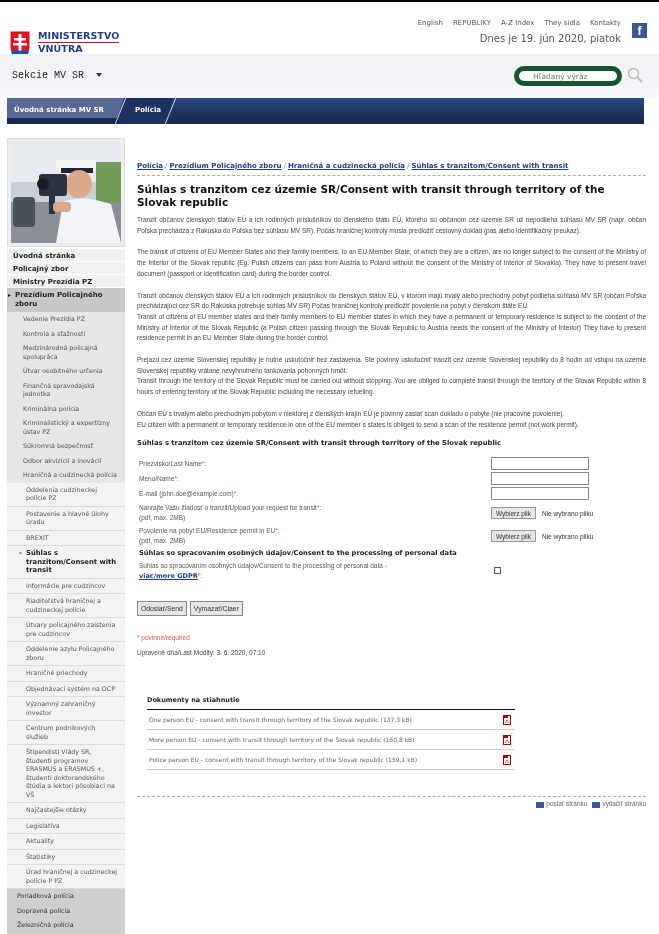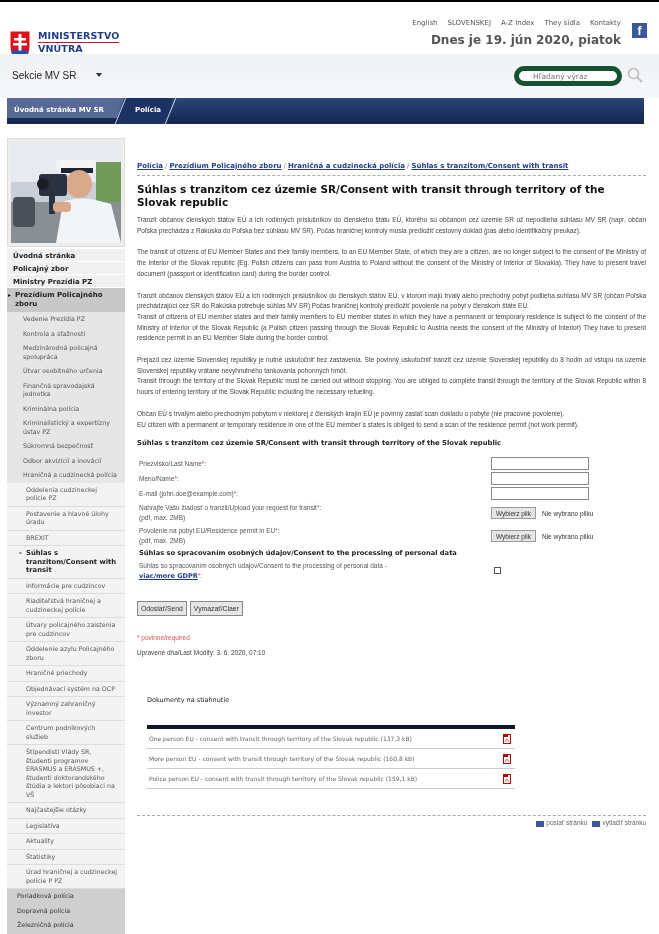--- a/index.html
+++ b/index.html
@@ -8,25 +8,25 @@
 
   
   .topbar { height: 2px; background: #000; }
   .header { position: relative; height: 52px; background: #fff; }
   .logo { position: absolute; left: 9px; top: 28px; display: flex; }
   .crest { width: 22px; height: 30px; position: relative; }
   .crest svg { width: 22px; height: 30px; display: block; }
   .logo-text { margin-left: 7px; font-size: 9.5px; font-weight: bold; color: #1f3d8a; line-height: 11px; letter-spacing: 0.1px; }
   .logo-text .l1 { border-bottom: 1px solid #c8102e; padding-bottom: 1px; display: inline-block; }
   .toplinks { position: absolute; right: 38px; top: 17px; font-size: 7px; color: #555; display: flex; gap: 10px; }
-  .date { position: absolute; right: 38px; top: 31px; font-size: 12px; color: #555; font-weight: bold; }
+  .date { position: absolute; right: 38px; top: 31px; font-size: 10px; color: #555; }
   .fb { position: absolute; right: 12px; top: 21px; width: 15px; height: 15px; background: #3b5998; color: #fff; font-weight: bold; font-size: 12px; text-align: center; line-height: 17px; font-family: "Liberation Sans", sans-serif; }
 
   .secbar { height: 44px; background: linear-gradient(#f0f1f4, #f7f8fa); position: relative; }
-  .sekcie { position: absolute; left: 12px; top: 16px; font-size: 10px; color: #222; font-family: Liberation Sans, sans-serif; }
+  .sekcie { position: absolute; left: 12px; top: 16px; font-size: 10px; color: #222; font-family: Liberation Mono, monospace; }
   .sekcie-caret { position: absolute; left: 96px; top: 19px; width: 0; height: 0; border-left: 3px solid transparent; border-right: 3px solid transparent; border-top: 4px solid #333; }
   .search-input { position: absolute; left: 514px; top: 66px; width: 108px; height: 20px; border: 5px solid #14532d; border-radius: 10px; background: #fff; font-size: 7.5px; padding-left: 14px; color: #666; font-family: "DejaVu Sans", sans-serif; }
   .search-btn { position: absolute; left: 627px; top: 67px; width: 16px; height: 16px; cursor: pointer; }
 
   .navbar { position: absolute; top: 98px; left: 7px; width: 637px; height: 26px; background: linear-gradient(#2b4679, #13254e); overflow: hidden; }
   .nav-home { position: absolute; left: 0; top: 0; height: 20px; width: 117px; background: #576a96; clip-path: polygon(0 0, 100% 0, 94% 100%, 0 100%); }
   .nav-home span { position: absolute; left: 7px; top: 8px; font-size: 7px; color: #fff; font-weight: bold; }
   .nav-pol { position: absolute; left: 111px; top: 0; height: 26px; width: 55px; background: #1c3263; clip-path: polygon(12% 0, 100% 0, 88% 100%, 0 100%); }
   .nav-pol span { position: absolute; left: 17px; top: 8px; font-size: 7px; color: #fff; font-weight: bold; }
   .nav-sep { position: absolute; top: 0; width: 1px; height: 26px; background: #cfd6e6; transform: skewX(-22deg); }
@@ -61,21 +61,21 @@
   .f-file { position: absolute; left: 354px; display: flex; align-items: center; gap: 6px; font-size: 6.5px; color: #333; }
   .f-file button { font-size: 6.5px; padding: 1px 4px; height: 12px; background: #e6e6e6; border: 1px solid #999; color: #333; font-family: "Liberation Sans", sans-serif; }
   .f-bold { position: absolute; left: 2px; font-weight: bold; color: #222; font-family: "DejaVu Sans", sans-serif; font-size: 6.7px; }
   .f-check { position: absolute; left: 357px; width: 7px; height: 7px; border: 1px solid #555; background: #fff; }
   .gdpr { color: #1f3d8a; font-weight: bold; text-decoration: underline; font-family: "DejaVu Sans", sans-serif; }
   .buttons { margin-top: 4px; display: flex; gap: 3px; }
   .buttons button { font-size: 6.8px; padding: 2px 3px; background: #e6e6e6; border: 1px solid #888; color: #333; height: 15px; font-family: "Liberation Sans", sans-serif; }
   .required-note { margin-top: 18px; font-size: 6.5px; color: #e05050; font-family: "Liberation Sans", sans-serif; }
   .modified { margin-top: 8px; font-size: 6.5px; color: #444; font-family: "Liberation Sans", sans-serif; }
   .downloads { margin-top: 40px; margin-left: 10px; width: 368px; }
-  .dl-title { font-size: 6.5px; font-weight: normal; color: #222; padding-bottom: 21px; border-bottom: 4px solid #0f172a; }
+  .dl-title { font-size: 6.5px; font-weight: bold; color: #222; padding-bottom: 5px; border-bottom: 1px solid #0f172a; }
   .dl-row { display: flex; justify-content: space-between; align-items: center; height: 20px; border-bottom: 1px solid #ccc; font-size: 6px; color: #666; padding-left: 2px; padding-right: 4px; }
   .pdf { width: 8px; height: 10px; position: relative; }
   .pdf svg { width: 8px; height: 10px; display: block; }
   .footer-line { margin-top: 26px; border-top: 1px dashed #aaa; width: 509px; }
   .footer-links { display: flex; justify-content: flex-end; gap: 5px; margin-top: 3px; font-size: 6.5px; color: #666; font-family: "Liberation Sans", sans-serif; }
   .footer-links span.ic { display: inline-block; width: 8px; height: 6px; background: #3d5a96; margin-right: 2px; vertical-align: middle; }
 </style>
 </head>
 <body>
 
@@ -92,21 +92,21 @@
       </svg>
     </span>
     <span class="logo-text">
       <span class="l1">MINISTERSTVO</span><br>
       <span>VNÚTRA</span><br>
       <span>SLOVENSKEJ REPUBLIKY</span>
     </span>
   </a>
   <div class="toplinks">
     <a>English</a>
-    <a>SLOVENSKEJ</a>
+    <a>REPUBLIKY</a>
     <a>A-Z Index</a>
     <a>They sídla</a>
     <a>Kontakty</a>
   </div>
   <div class="date">Dnes je 19. jún 2020, piatok</div>
   <a class="fb">f</a>
 </div>
 
 <div class="secbar">
   <span class="sekcie">Sekcie MV SR</span>

